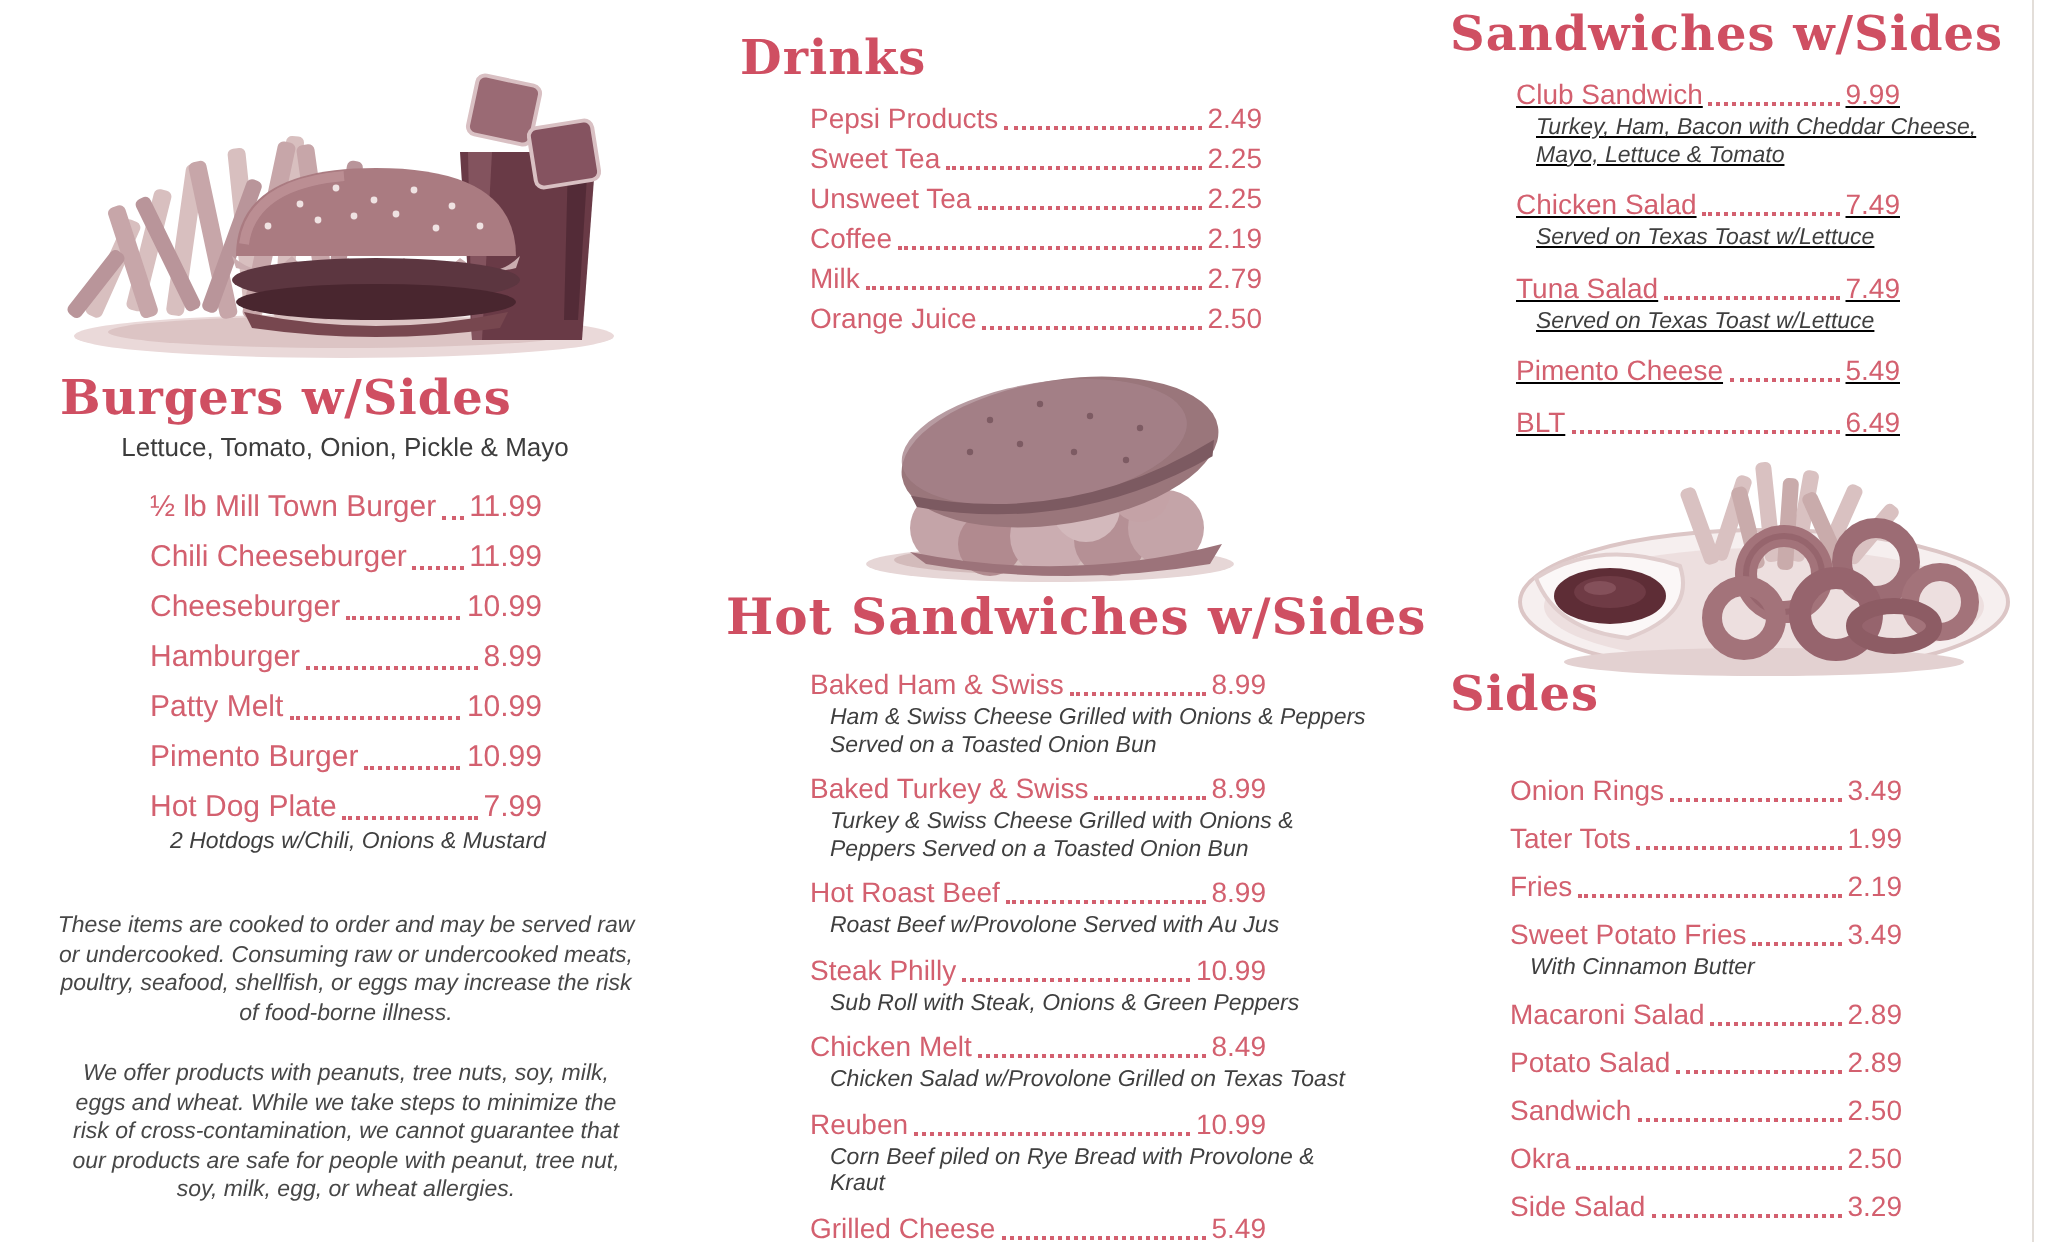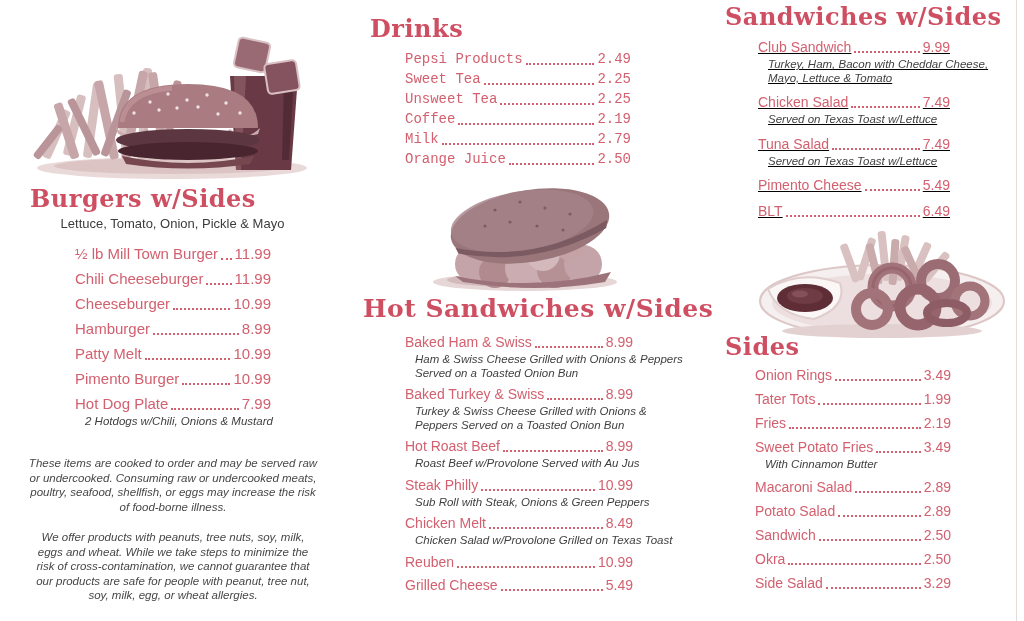--- a/index.html
+++ b/index.html
@@ -41,26 +41,26 @@
   .row .price{white-space:nowrap;}
   .item-desc{
     font-style:italic;color:var(--desc);font-size:11.5px;line-height:13.5px;
     margin:2px 0 0 10px;width:118%;
   }
   
   .burgers .items{margin-left:45px;width:196px;}
   .burgers .row{font-size:15px;line-height:18px;}
   .burgers .menu-item{margin-bottom:7px;}
   .drinks .items{margin-left:35px;width:226px;margin-top:10px;}
-  .drinks .menu-item{margin-bottom:3px;font-family:Liberation Mono, monospace;}
+  .drinks .menu-item{margin-bottom:3px;}
   .hotsw .items{margin-left:42px;width:228px;margin-top:12px;}
   .hotsw .menu-item{margin-bottom:6px;}
   .sandw .items{margin-left:33px;width:192px;margin-top:10px;text-decoration:underline;}
   .sandw .menu-item{margin-bottom:9px;}
-  .sides .items{margin-left:30px;width:196px;margin-top:8px;}
+  .sides .items{margin-left:30px;width:196px;margin-top:28px;}
   .sides .menu-item{margin-bottom:7px;}
   .disclaimer{
     position:absolute;left:28px;top:456px;width:290px;text-align:center;
     font-style:italic;color:#474747;font-size:11.5px;line-height:14.5px;
   }
   .disclaimer p + p{margin-top:16px;}
   .photo{position:absolute;}
   .scan-edge{
     position:absolute;top:0;right:7px;width:1px;height:100%;
     background:#e3ded9;
@@ -337,20 +337,21 @@
           </div>
           <div class="item-desc">Chicken Salad w/Provolone Grilled on Texas Toast</div>
         </div>
 
         <div class="menu-item">
           <div class="row">
             <span class="name">Reuben</span>
             <span class="dots"></span>
             <span class="price">10.99</span>
           </div>
+          <div class="item-desc">Corn Beef piled on Rye Bread with Provolone &amp; Kraut</div>
         </div>
 
         <div class="menu-item">
           <div class="row">
             <span class="name">Grilled Cheese</span>
             <span class="dots"></span>
             <span class="price">5.49</span>
           </div>
 
         </div>

